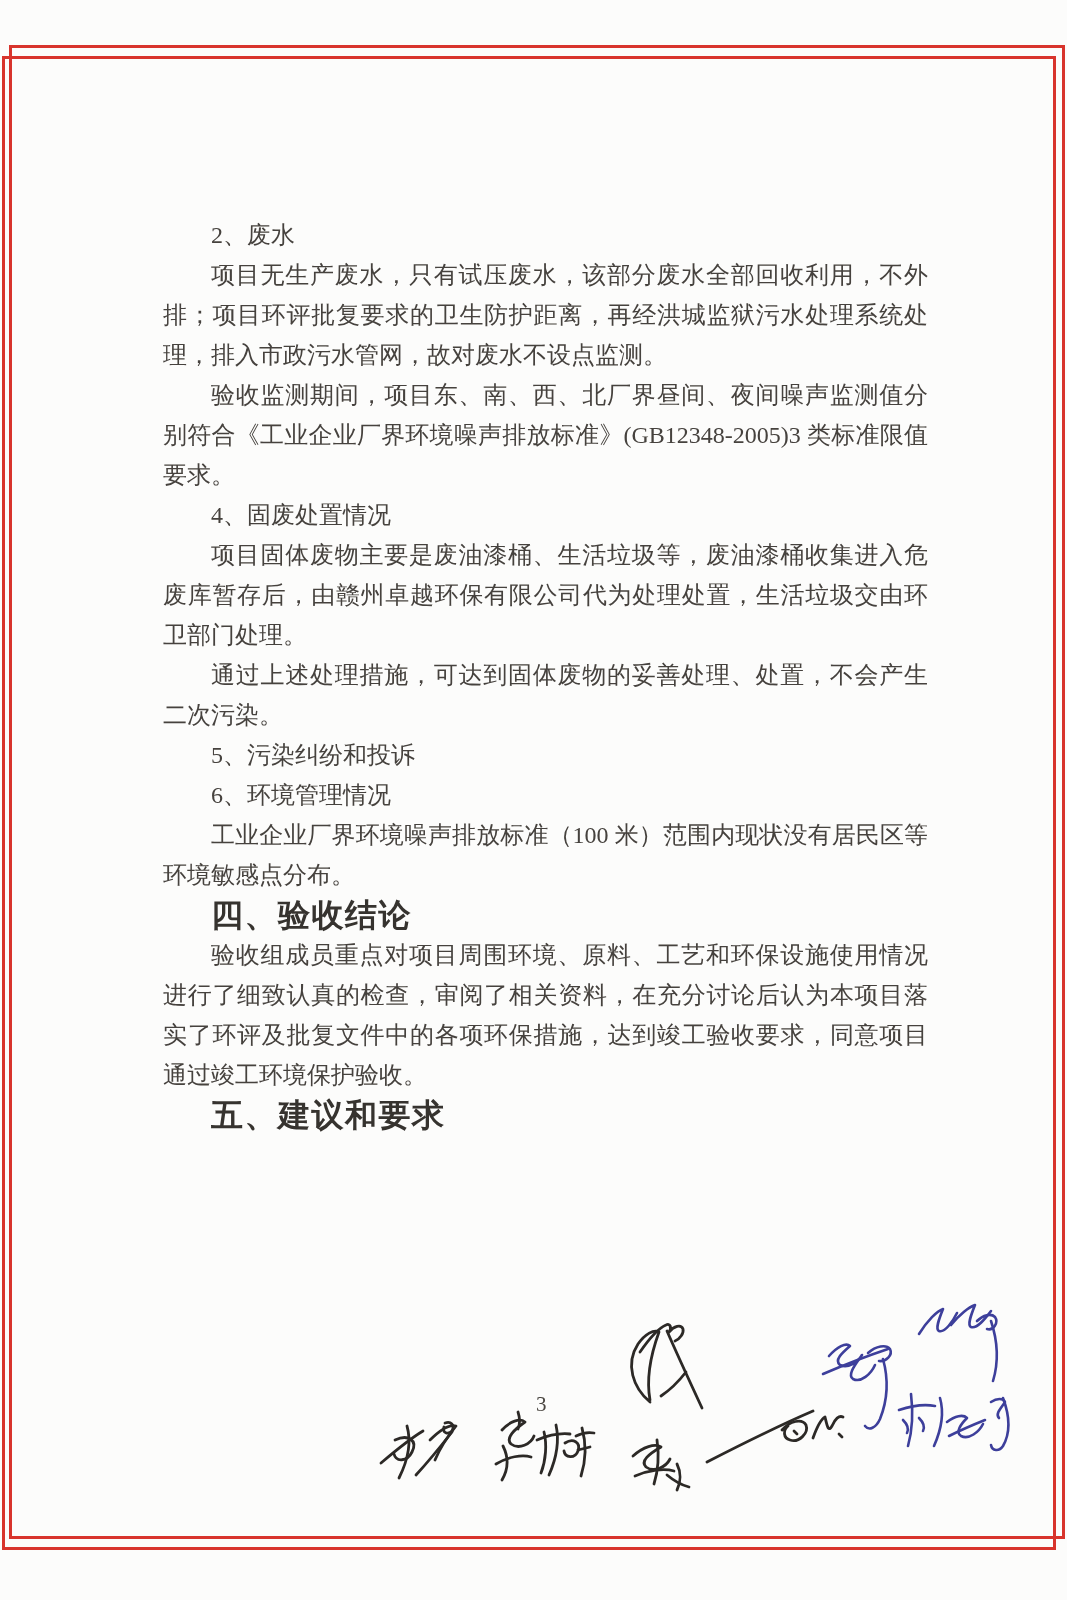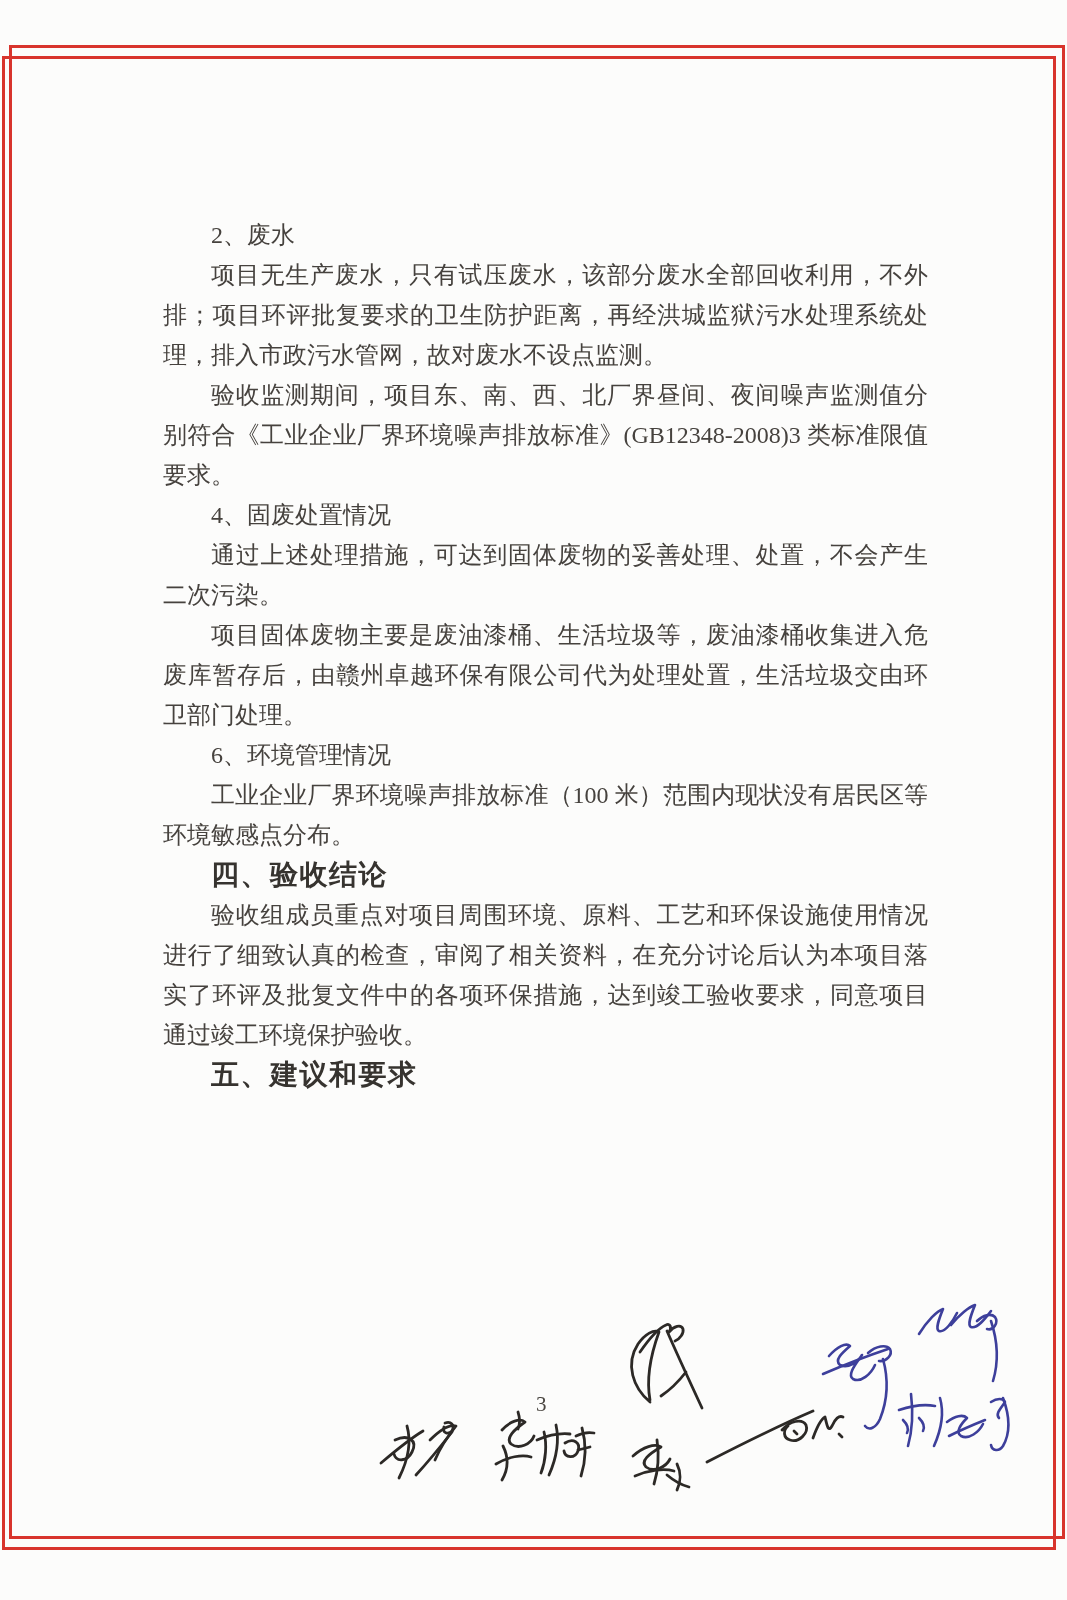--- a/index.html
+++ b/index.html
@@ -21,21 +21,21 @@
     font-size: 24px;
     line-height: 40px;
     color: #46423e;
     text-align: justify;
   }
   .text-block p { margin: 0; padding: 0; text-indent: 48px; }
   .text-block p.deep { text-indent: 107px; }
   .text-block p.h-major {
     font-family: "Liberation Sans", "DejaVu Sans", sans-serif;
     font-weight: 700;
-    font-size: 28px;
+    font-size: 32px;
     letter-spacing: 1.5px;
     color: #36332f;
     text-align: left;
   }
   .page-number {
     position: absolute;
     left: 536px;
     top: 1392px;
     font-size: 21px;
     color: #4a4641;
@@ -52,24 +52,25 @@
 <div class="page">
 
   <svg class="frame" width="1067" height="1600" viewBox="0 0 1067 1600">
     <rect x="10.5" y="46.5" width="1053" height="1491" fill="none" stroke-width="3" stroke="#d8342c"></rect>
     <rect x="3.5" y="57.5" width="1051" height="1491" fill="none" stroke-width="3" stroke="#d8342c"></rect>
   </svg>
 
   <div class="text-block">
     <p>2、废水</p>
     <p>项目无生产废水，只有试压废水，该部分废水全部回收利用，不外排；项目环评批复要求的卫生防护距离，再经洪城监狱污水处理系统处理，排入市政污水管网，故对废水不设点监测。</p>
-    <p>验收监测期间，项目东、南、西、北厂界昼间、夜间噪声监测值分别符合《工业企业厂界环境噪声排放标准》(GB12348-2008)3 类标准限值要求。</p>
+    <p>验收监测期间，项目东、南、西、北厂界昼间、夜间噪声监测值分别符合《工业企业厂界环境噪声排放标准》(GB12348-2005)3 类标准限值要求。</p>
     <p>4、固废处置情况</p>
+    <p>项目固体废物主要是废油漆桶、生活垃圾等，废油漆桶收集进入危废库暂存后，由赣州卓越环保有限公司代为处理处置，生活垃圾交由环卫部门处理。</p>
     <p>通过上述处理措施，可达到固体废物的妥善处理、处置，不会产生二次污染。</p>
-    <p>项目固体废物主要是废油漆桶、生活垃圾等，废油漆桶收集进入危废库暂存后，由赣州卓越环保有限公司代为处理处置，生活垃圾交由环卫部门处理。</p>
+    <p>5、污染纠纷和投诉</p>
     <p>6、环境管理情况</p>
     <p>工业企业厂界环境噪声排放标准（100 米）范围内现状没有居民区等环境敏感点分布。</p>
     <p class="h-major">四、验收结论</p>
     <p>验收组成员重点对项目周围环境、原料、工艺和环保设施使用情况进行了细致认真的检查，审阅了相关资料，在充分讨论后认为本项目落实了环评及批复文件中的各项环保措施，达到竣工验收要求，同意项目通过竣工环境保护验收。</p>
     <p class="h-major">五、建议和要求</p>
   </div>
 
   <div class="page-number">3</div>
 
   <svg class="signatures" width="690" height="245" viewBox="0 0 690 245">

